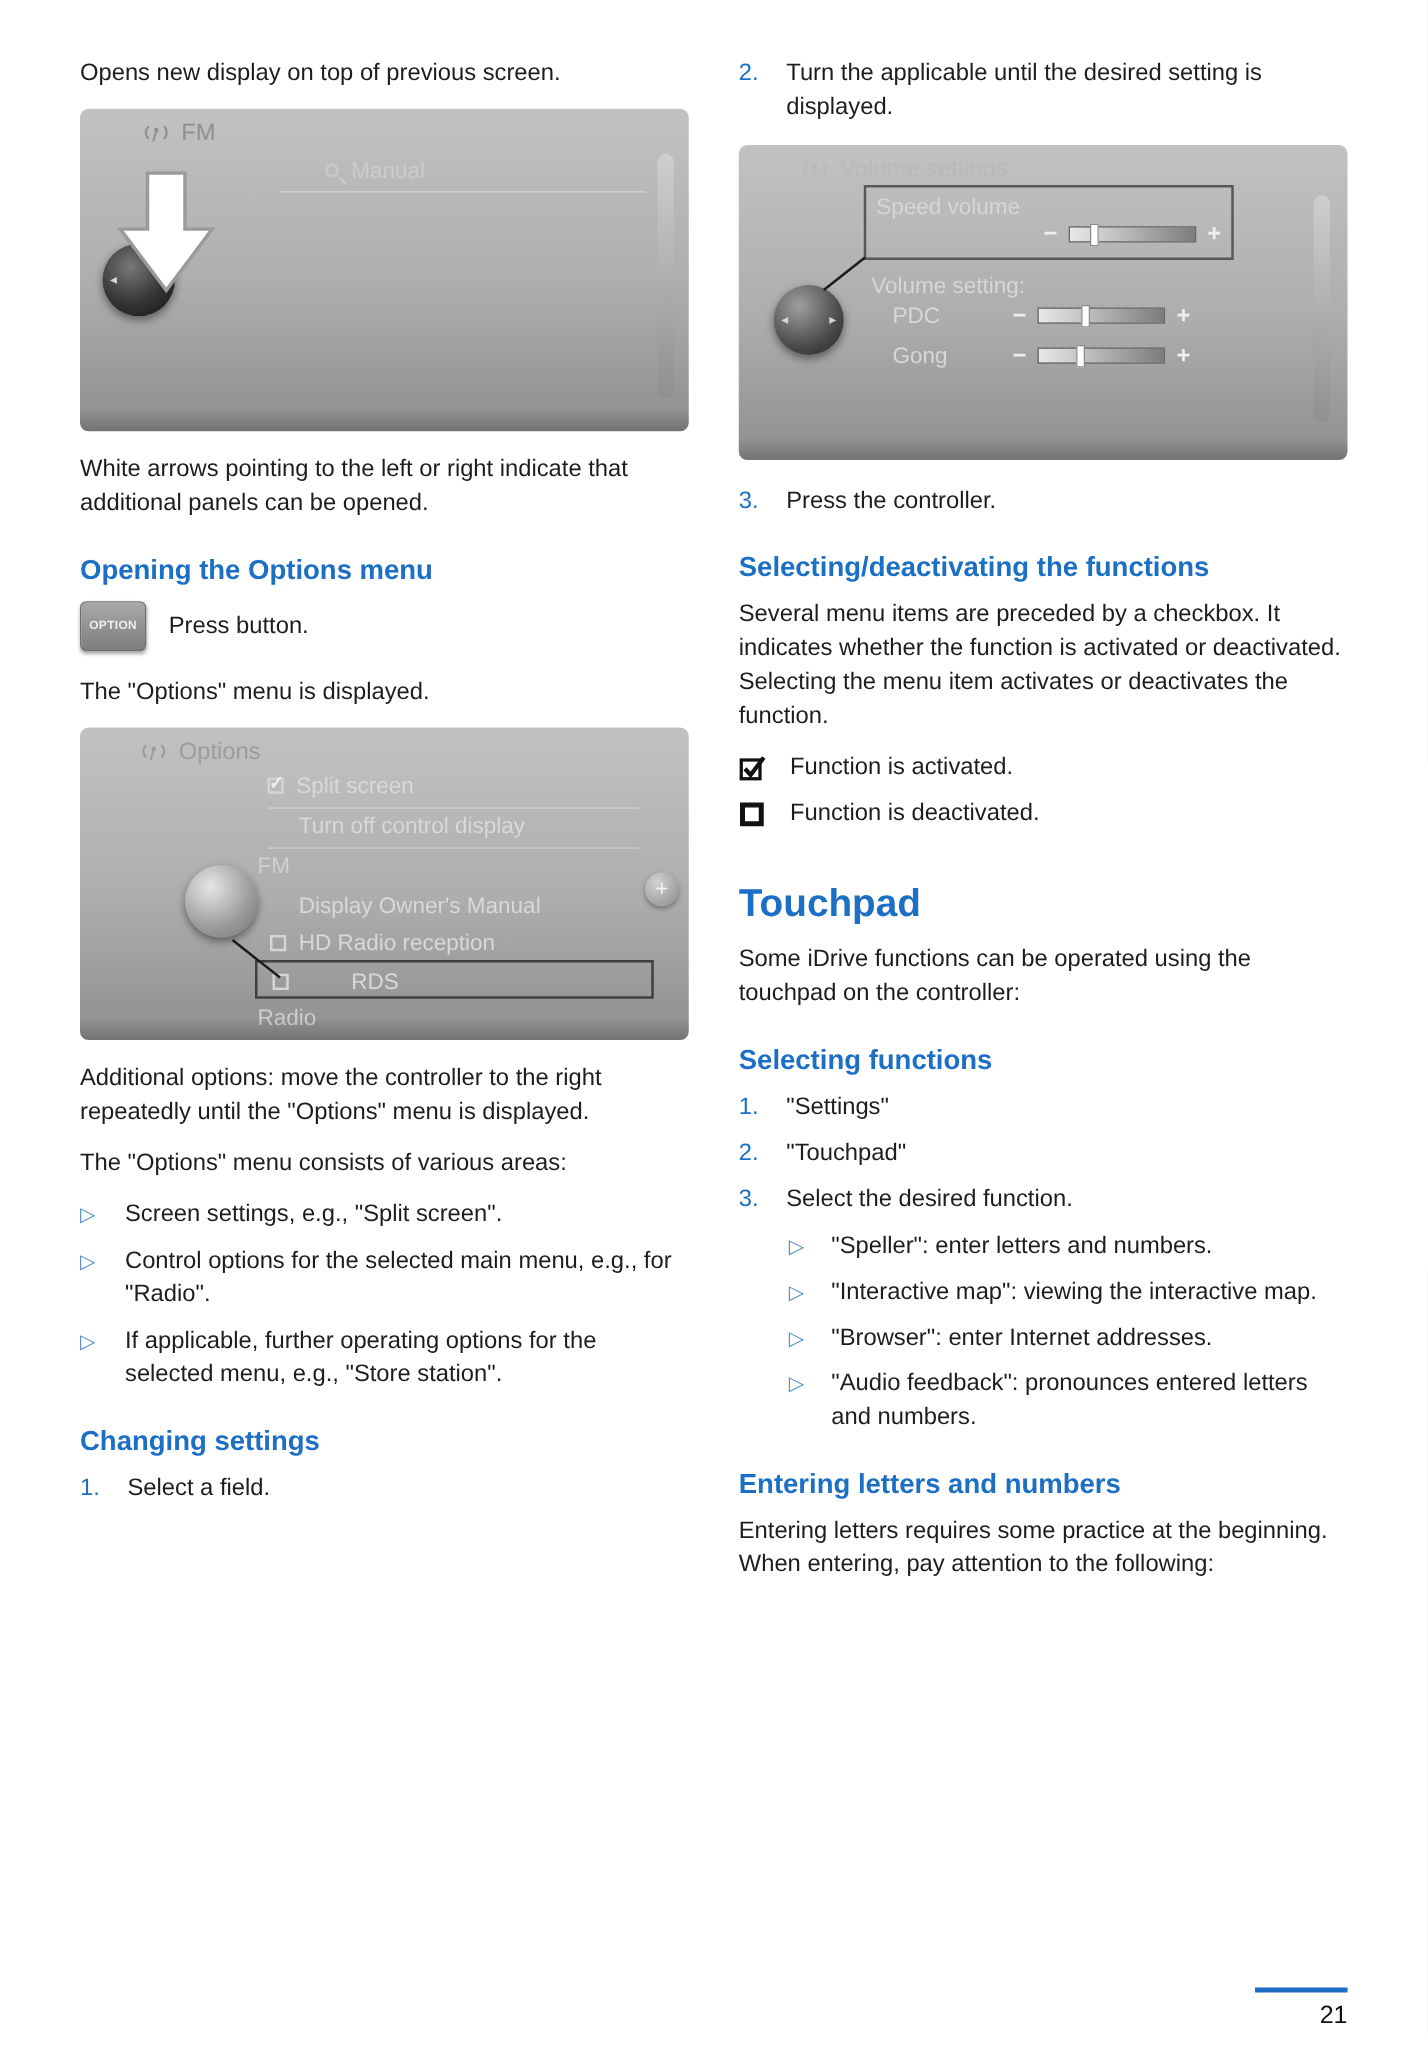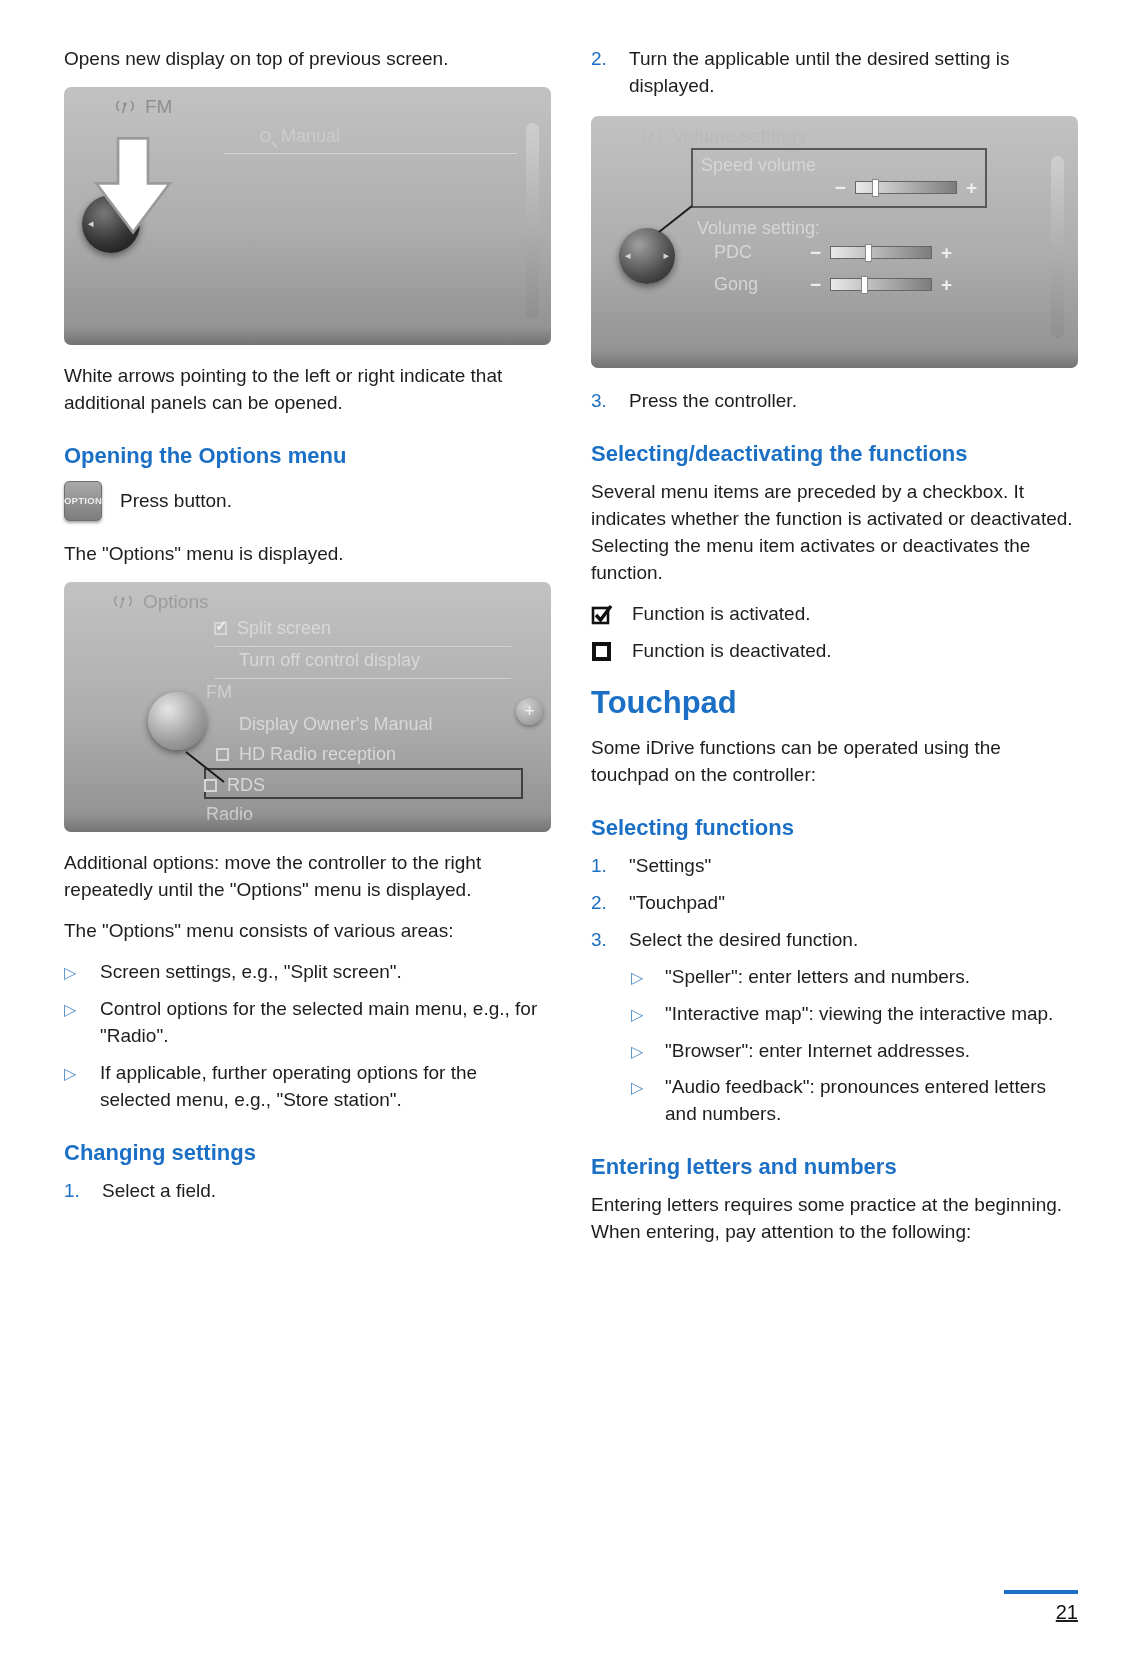--- a/index.html
+++ b/index.html
@@ -15,35 +15,35 @@
 
   
   .content { display:flex; gap:40px; margin:46px 64px 0; }
   .col { flex:1; min-width:0; }
 
   p.body { font-size:19px; line-height:1.42; margin:0 0 14px; }
   .indent { margin-left:38px; }
 
   .h-blue { color:#1b6fc4; font-size:22px; font-weight:bold; margin:26px 0 12px; }
   .h-lightblue { color:#7aa6d6; font-size:22px; font-weight:bold; margin:26px 0 12px; }
-  .h-big { color:#1b6fc4; font-size:31px; font-weight:bold; margin:20px 0 14px; }
+  .h-big { color:#1b6fc4; font-size:31px; font-weight:bold; margin:40px 0 14px; }
 
   .num-item { display:flex; font-size:19px; line-height:1.42; margin:0 0 10px; }
   .num-item .num { color:#1b6fc4; flex:0 0 38px; }
   .num-item .txt { flex:1; }
 
   .tri-item { display:flex; font-size:19px; line-height:1.42; margin:0 0 10px; }
   .tri { flex:0 0 36px; color:#4f8cc9; }
   .tri::before { content:"▷"; font-size:16px; }
   .sub-list { margin-left:40px; }
   .sub-list .tri { flex:0 0 34px; }
 
   
   .press-row { display:flex; align-items:center; gap:18px; margin:4px 0 20px; }
-  .option-key { width:38px; height:40px; border-radius:5px; border:1px solid #6f6f6f;
+  .option-key { width:53px; height:40px; border-radius:5px; border:1px solid #6f6f6f;
                 background:linear-gradient(180deg,#a9a9a9,#7d7d7d); color:#ededed;
                 font-size:9.5px; font-weight:bold; display:flex; align-items:center; justify-content:center;
                 box-shadow:0 2px 3px rgba(0,0,0,.35); letter-spacing:.3px; }
   .press-row .txt { font-size:19px; }
 
   
   .screen { position:relative; width:100%; border-radius:7px; overflow:hidden;
             background:linear-gradient(180deg,#c2c2c2 0%,#adadad 55%,#8f8f8f 100%);padding-left:35px; }
   .screen::after { content:""; position:absolute; left:0; right:0; bottom:0; height:18px;
                    background:linear-gradient(180deg, rgba(0,0,0,0), rgba(50,50,50,.30)); }
@@ -101,21 +101,21 @@
   .vol-row .name { width:96px; }
   .vol-knob { left:28px; top:112px; width:56px; height:56px;
               background:radial-gradient(circle at 36% 30%, #9f9f9f, #4c4c4c 60%, #222222); }
   .vol-scroll { right:14px; top:40px; bottom:30px; }
 
   
   .func-row { display:flex; align-items:flex-start; gap:13px; margin:0 0 10px; font-size:19px; line-height:1.42; }
   .func-row svg { flex:0 0 auto; margin-top:1px; }
 
   
-  .footer { position:absolute; right:64px; bottom:30px; text-align:right;text-decoration:underline; }
+  .footer { position:absolute; right:64px; bottom:30px; text-align:right; }
   .footer-line { width:74px; height:4px; background:#1b6fc4; margin-left:auto; margin-bottom:7px; }
   .page-num { font-size:20px; color:#111111; }
 </style>
 </head>
 <body>
 
 <div class="page">
 
 
   <div class="content">
@@ -185,21 +185,21 @@
           <span>FM</span>
         </div>
         <div class="opt-row" style="top:132px; left:175px;">
           <span>Display Owner's Manual</span>
         </div>
         <div class="opt-row" style="top:162px; left:152px;">
           <span class="opt-check"></span>
           <span>HD Radio reception</span>
         </div>
         <div class="opt-select"></div>
-        <div class="opt-row" style="top:193px; left:140px;">
+        <div class="opt-row" style="top:193px; left:154px;gap:40px;">
           <span class="opt-check"></span>
           <span>RDS</span>
         </div>
         <div class="opt-row" style="top:222px; left:142px; color:#cfcfcf;">
           <span>Radio</span>
         </div>
 
         <div class="knob opt-knob"></div>
         <div class="opt-plus">+</div>
         <svg class="callout-svg" viewBox="0 0 487 250" preserveAspectRatio="none">

